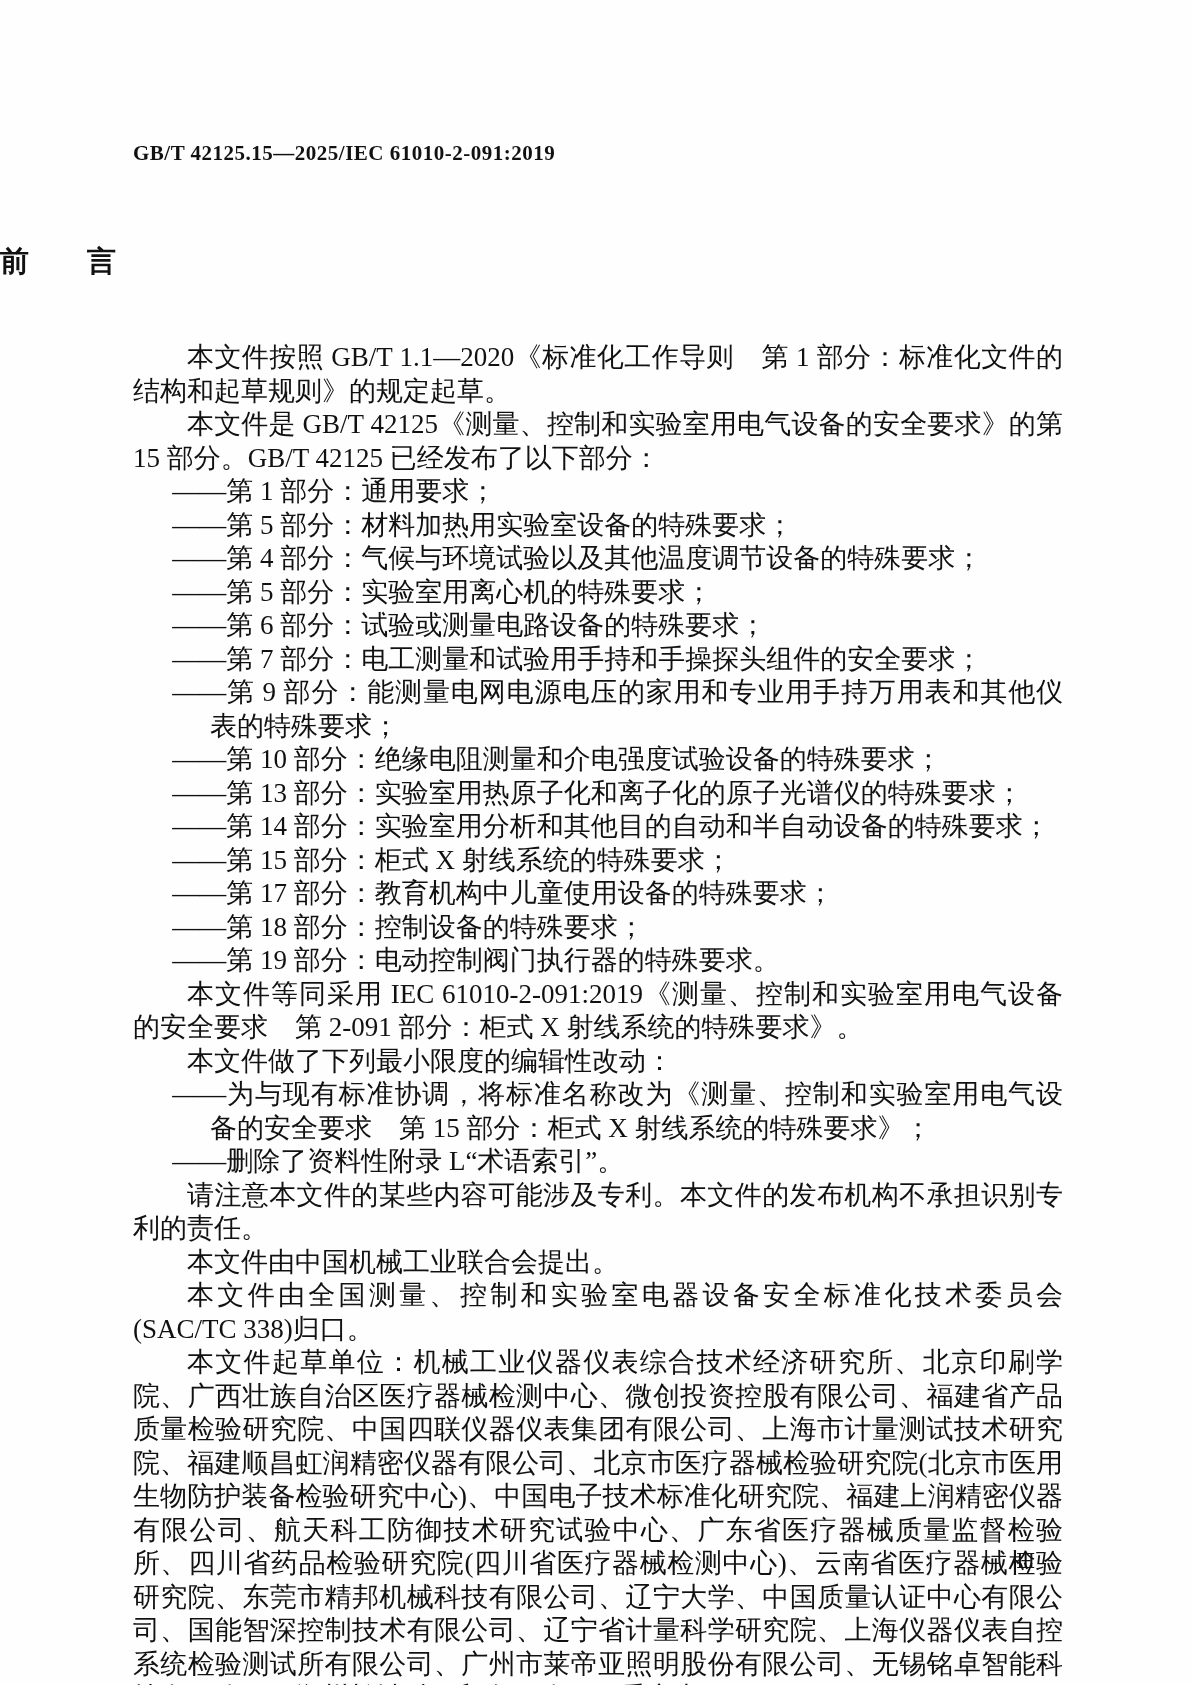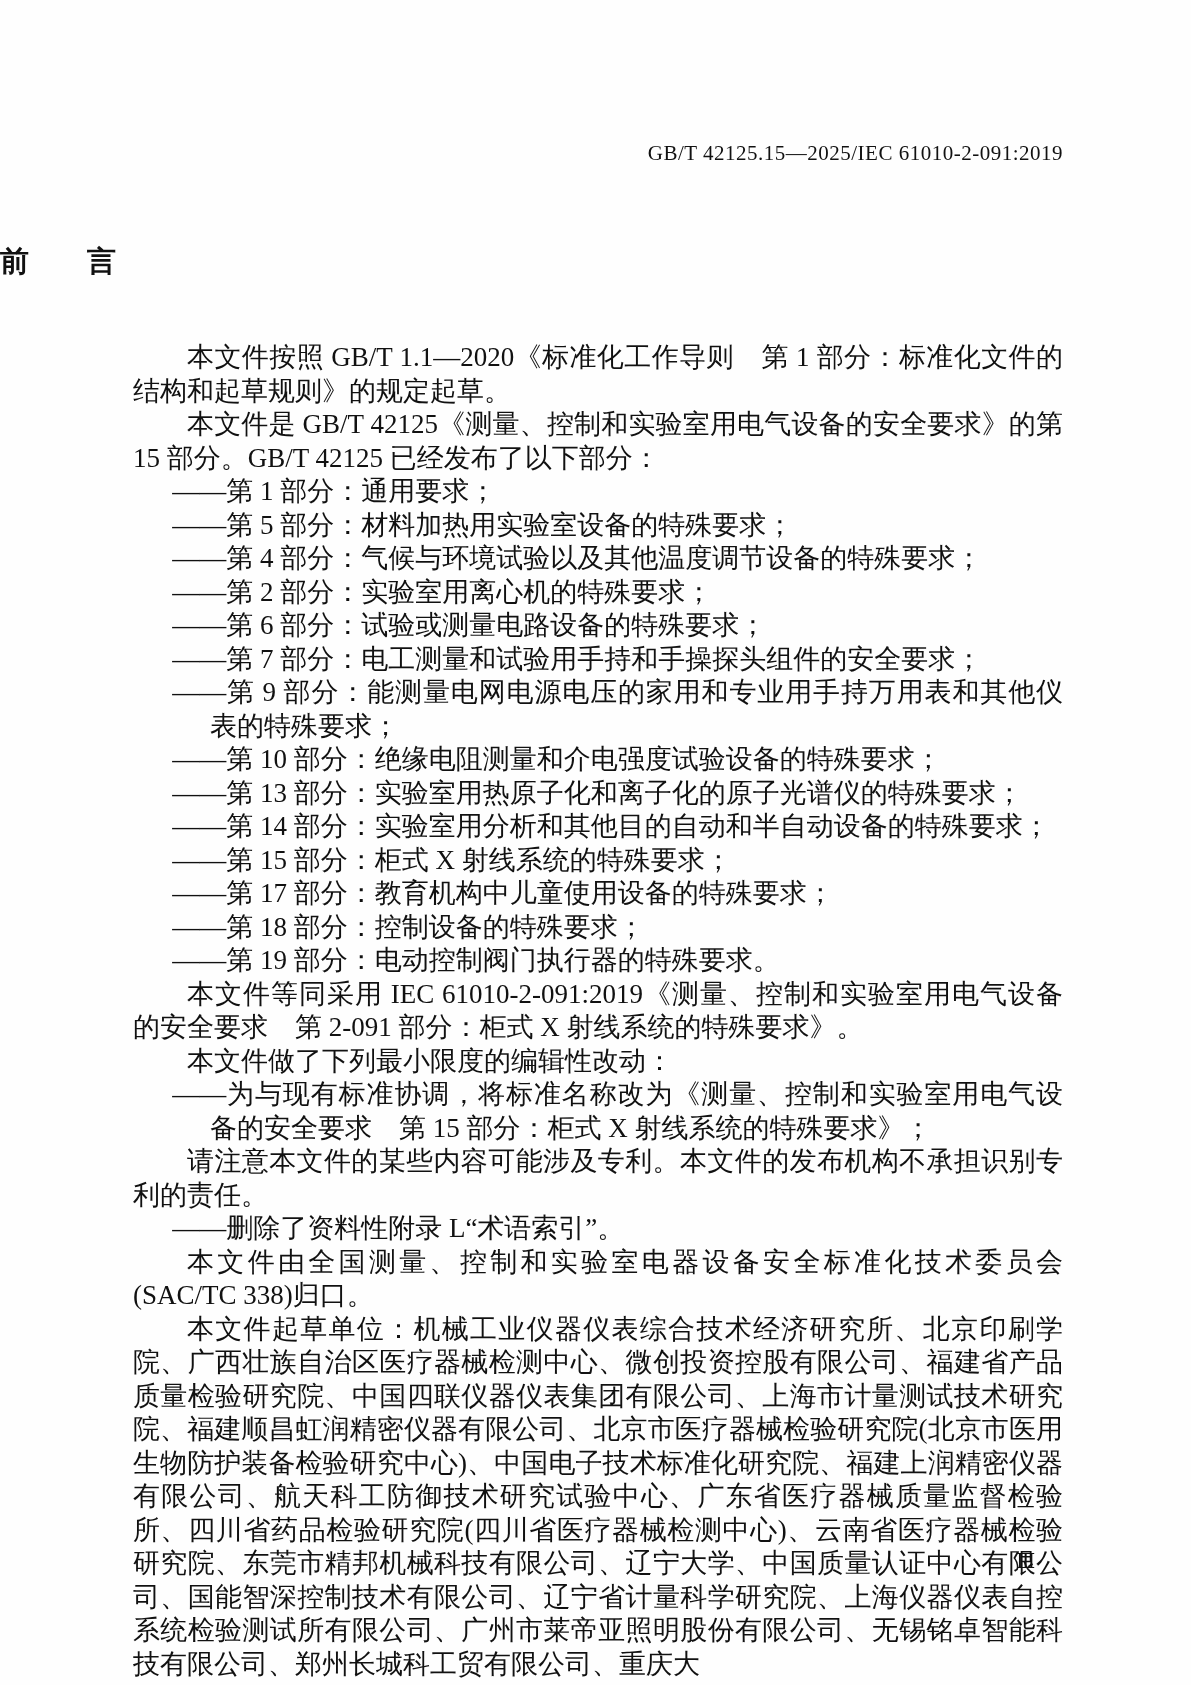--- a/index.html
+++ b/index.html
@@ -14,23 +14,23 @@
     background: #fefefe;
     overflow: hidden;
     font-family: "Liberation Serif", "DejaVu Serif", serif;
     color: #111111;
   }
   .doc-header {
     position: absolute;
     top: 141px;
     left: 133px;
     right: 128px;
-    text-align: right;
+    text-align: left;
     font-size: 21px;
-    font-weight: 400;
+    font-weight: 700;
     letter-spacing: 0.5px;
     white-space: nowrap;
   }
   .doc-title {
     position: absolute;
     top: 242px;
     left: 0;
     width: 100%;
     margin: 0;
     text-align: left;
@@ -63,34 +63,35 @@
   <div class="doc-header">GB/T 42125.15—2025/IEC 61010-2-091:2019</div>
 
   <h1 class="doc-title">前　　言</h1>
 
   <div class="body-text" id="body-text">
       <div class="para indent">本文件按照 GB/T 1.1—2020《标准化工作导则　第 1 部分：标准化文件的结构和起草规则》的规定起草。</div>
       <div class="para indent">本文件是 GB/T 42125《测量、控制和实验室用电气设备的安全要求》的第 15 部分。GB/T 42125 已经发布了以下部分：</div>
       <div class="para dash">——第 1 部分：通用要求；</div>
       <div class="para dash">——第 5 部分：材料加热用实验室设备的特殊要求；</div>
       <div class="para dash">——第 4 部分：气候与环境试验以及其他温度调节设备的特殊要求；</div>
-      <div class="para dash">——第 2 部分：实验室用离心机的特殊要求；</div>
+      <div class="para dash">——第 5 部分：实验室用离心机的特殊要求；</div>
       <div class="para dash">——第 6 部分：试验或测量电路设备的特殊要求；</div>
       <div class="para dash">——第 7 部分：电工测量和试验用手持和手操探头组件的安全要求；</div>
       <div class="para dash">——第 9 部分：能测量电网电源电压的家用和专业用手持万用表和其他仪表的特殊要求；</div>
       <div class="para dash">——第 10 部分：绝缘电阻测量和介电强度试验设备的特殊要求；</div>
       <div class="para dash">——第 13 部分：实验室用热原子化和离子化的原子光谱仪的特殊要求；</div>
       <div class="para dash">——第 14 部分：实验室用分析和其他目的自动和半自动设备的特殊要求；</div>
       <div class="para dash">——第 15 部分：柜式 X 射线系统的特殊要求；</div>
       <div class="para dash">——第 17 部分：教育机构中儿童使用设备的特殊要求；</div>
       <div class="para dash">——第 18 部分：控制设备的特殊要求；</div>
       <div class="para dash">——第 19 部分：电动控制阀门执行器的特殊要求。</div>
       <div class="para indent">本文件等同采用 IEC 61010-2-091:2019《测量、控制和实验室用电气设备的安全要求　第 2-091 部分：柜式 X 射线系统的特殊要求》。</div>
       <div class="para indent">本文件做了下列最小限度的编辑性改动：</div>
       <div class="para dash">——为与现有标准协调，将标准名称改为《测量、控制和实验室用电气设备的安全要求　第 15 部分：柜式 X 射线系统的特殊要求》；</div>
+      <div class="para dash">——删除了资料性附录 L“术语索引”。</div>
       <div class="para indent">请注意本文件的某些内容可能涉及专利。本文件的发布机构不承担识别专利的责任。</div>
-      <div class="para dash">——删除了资料性附录 L“术语索引”。</div>
+      <div class="para indent">本文件由中国机械工业联合会提出。</div>
       <div class="para indent">本文件由全国测量、控制和实验室电器设备安全标准化技术委员会(SAC/TC 338)归口。</div>
       <div class="para indent">本文件起草单位：机械工业仪器仪表综合技术经济研究所、北京印刷学院、广西壮族自治区医疗器械检测中心、微创投资控股有限公司、福建省产品质量检验研究院、中国四联仪器仪表集团有限公司、上海市计量测试技术研究院、福建顺昌虹润精密仪器有限公司、北京市医疗器械检验研究院(北京市医用生物防护装备检验研究中心)、中国电子技术标准化研究院、福建上润精密仪器有限公司、航天科工防御技术研究试验中心、广东省医疗器械质量监督检验所、四川省药品检验研究院(四川省医疗器械检测中心)、云南省医疗器械检验研究院、东莞市精邦机械科技有限公司、辽宁大学、中国质量认证中心有限公司、国能智深控制技术有限公司、辽宁省计量科学研究院、上海仪器仪表自控系统检验测试所有限公司、广州市莱帝亚照明股份有限公司、无锡铭卓智能科技有限公司、郑州长城科工贸有限公司、重庆大</div>
     </div>
 
   <div class="page-number">Ⅲ</div>
 </div>
 
 </body></html>

